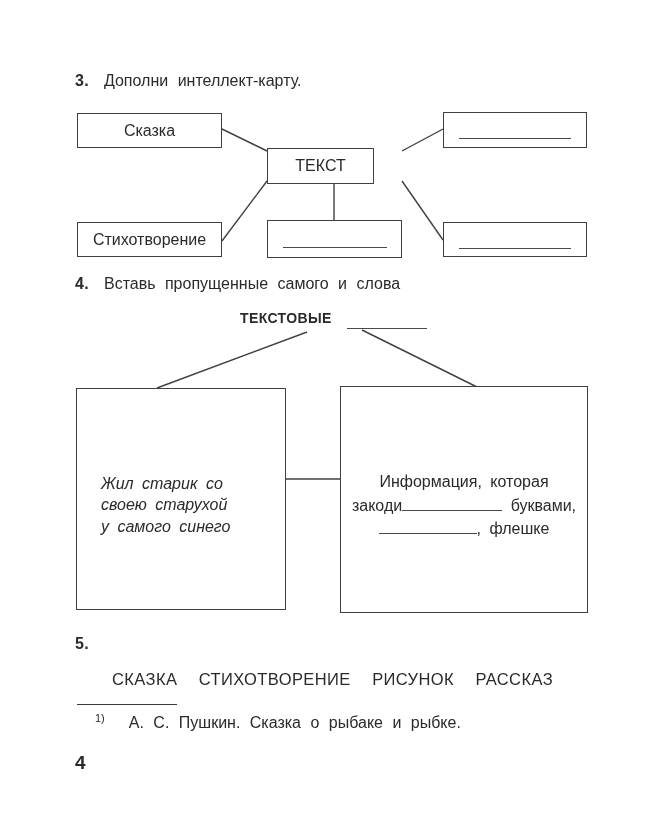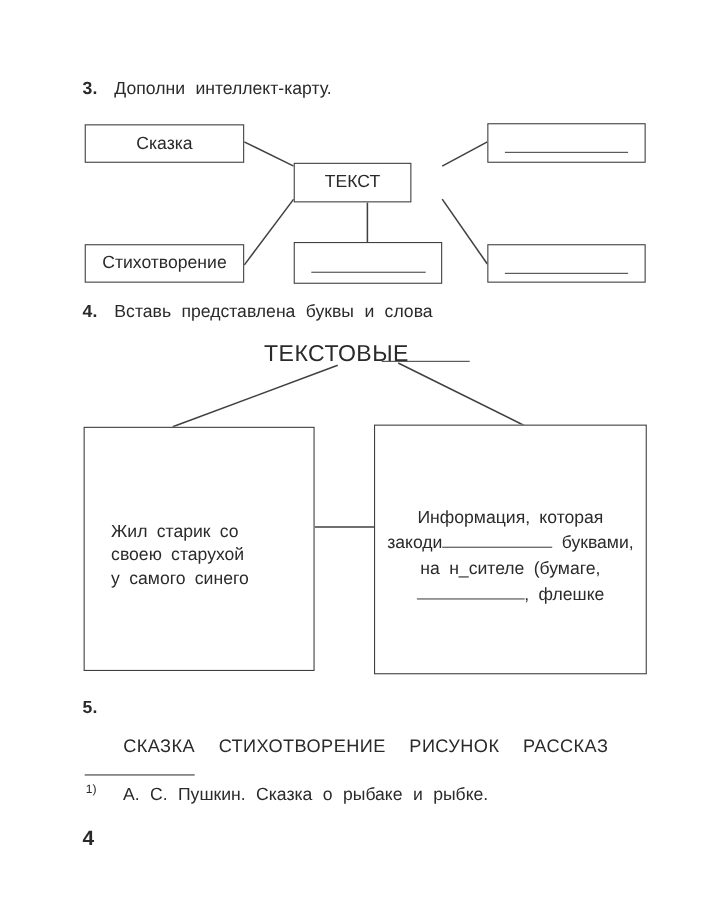--- a/index.html
+++ b/index.html
@@ -16,21 +16,21 @@
     display:flex;align-items:center;justify-content:center;
     font-size:16px;box-sizing:border-box;
   }
   .boxblank{
     position:absolute;left:50%;transform:translateX(-50%);
     border-bottom:1.5px solid #4a4a4a;height:0;
   }
   svg.lines{position:absolute;left:0;top:0;pointer-events:none;}
   line{stroke:#404040;stroke-width:1.4;}
   
-  .branch-word{position:absolute;font-size:21px;letter-spacing:.4px;}
+  .branch-word{position:absolute;font-size:14px;letter-spacing:.4px;font-weight:bold;}
   .inline-blank-abs{position:absolute;border-bottom:1.5px solid #4a4a4a;height:0;}
   .card{
     position:absolute;border:1.5px solid #404040;background:#fff;
     display:flex;align-items:center;box-sizing:border-box;
   }
   .card-text{font-size:16px;line-height:22px;word-spacing:4px;margin-top:12px;}
   .card-left-text{padding-left:24px;line-height:21.5px;}
   .card-right-text{width:100%;text-align:center;line-height:23.5px;padding:0 6px;}
   .iblank{
     display:inline-block;border-bottom:1.5px solid #4a4a4a;height:13px;
@@ -92,54 +92,53 @@
   <div class="mapbox" style="left:267px;top:220px;width:135px;height:38px;">
     <span class="boxblank" style="width:104px;bottom:9px;"></span>
   </div>
 
   <div class="mapbox" style="left:443px;top:222px;width:144px;height:35px;">
     <span class="boxblank" style="width:112px;bottom:7px;"></span>
   </div>
 
   <div class="ex-heading" style="left:75px;top:274px;">
     <span class="ex-num">4.</span>
-    <span>Вставь  представлена  буквы  и  слова</span>
+    <span>Вставь  пропущенные  самого  и  слова</span>
   </div>
 
   <div class="branch-word" style="left:240px;top:310px;">ТЕКСТОВЫЕ</div>
   <span class="inline-blank-abs" style="left:347px;top:328px;width:80px;"></span>
 
-  <div class="card" style="left:76px;top:388px;width:210px;height:222px;">
+  <div class="card" style="left:76px;top:388px;width:210px;height:222px;font-style:italic;">
     <div class="card-text card-left-text">
       <div>Жил  старик  со</div>
       <div>своею  старухой</div>
       <div>у  самого  синего</div>
     </div>
   </div>
 
   <div class="card" style="left:340px;top:386px;width:248px;height:227px;">
     <div class="card-text card-right-text">
       <div>Информация,  которая</div>
       <div><span>закоди</span><span class="iblank w100"></span><span> буквами,</span></div>
-      <div>на  н_сителе  (бумаге,</div>
       <div><span class="iblank w98"></span><span>,  флешке</span></div>
     </div>
   </div>
 
   <div class="ex-heading" style="left:75px;top:634px;">
     <span class="ex-num">5.</span>
   </div>
 
   <div class="words-row" style="left:112px;top:670px;width:441px;">
     <span>СКАЗКА</span>
     <span>СТИХОТВОРЕНИЕ</span>
     <span>РИСУНОК</span>
     <span>РАССКАЗ</span>
   </div>
 
   <span class="footnote-rule" style="left:77px;top:704px;width:100px;"></span>
-  <div class="footnote" style="left:78px;top:712px;">
+  <div class="footnote" style="left:95px;top:712px;">
     <span class="footnote-marker">1)</span><span>А.  С.  Пушкин.  Сказка  о  рыбаке  и  рыбке.</span>
   </div>
 
   <div class="page-num" style="left:75px;top:752px;">4</div>
 
 </div>
 
 </body></html>

